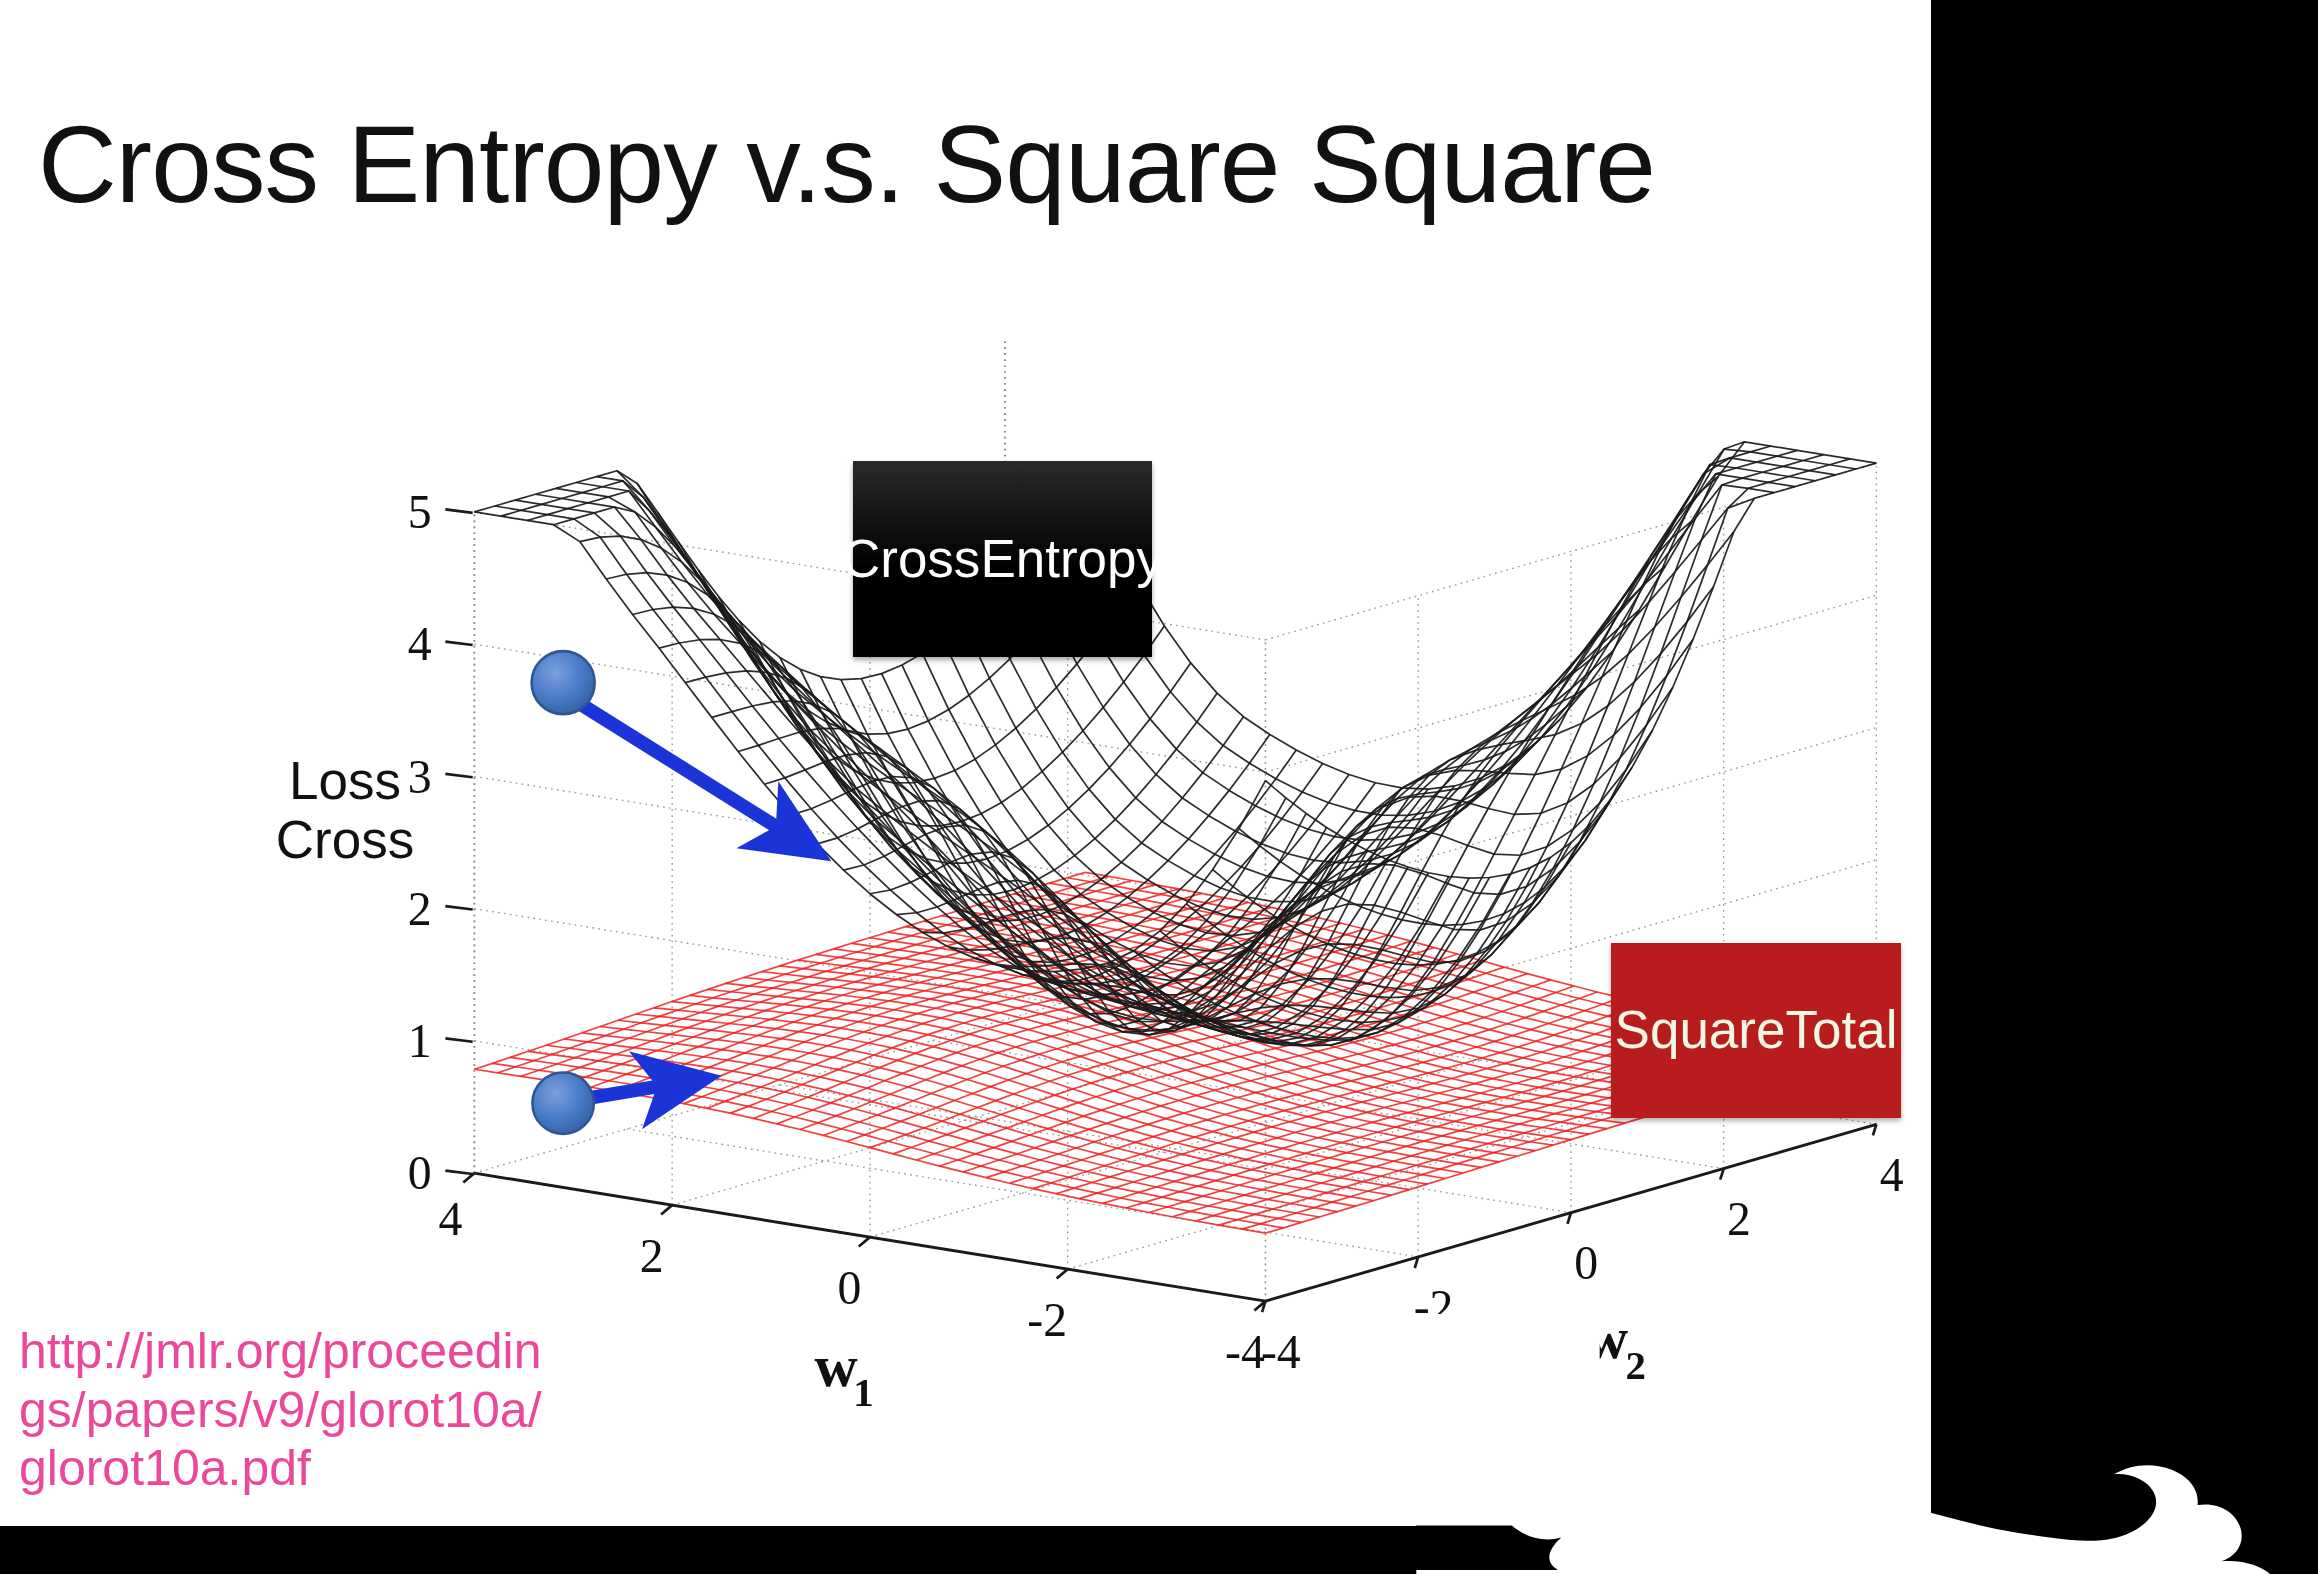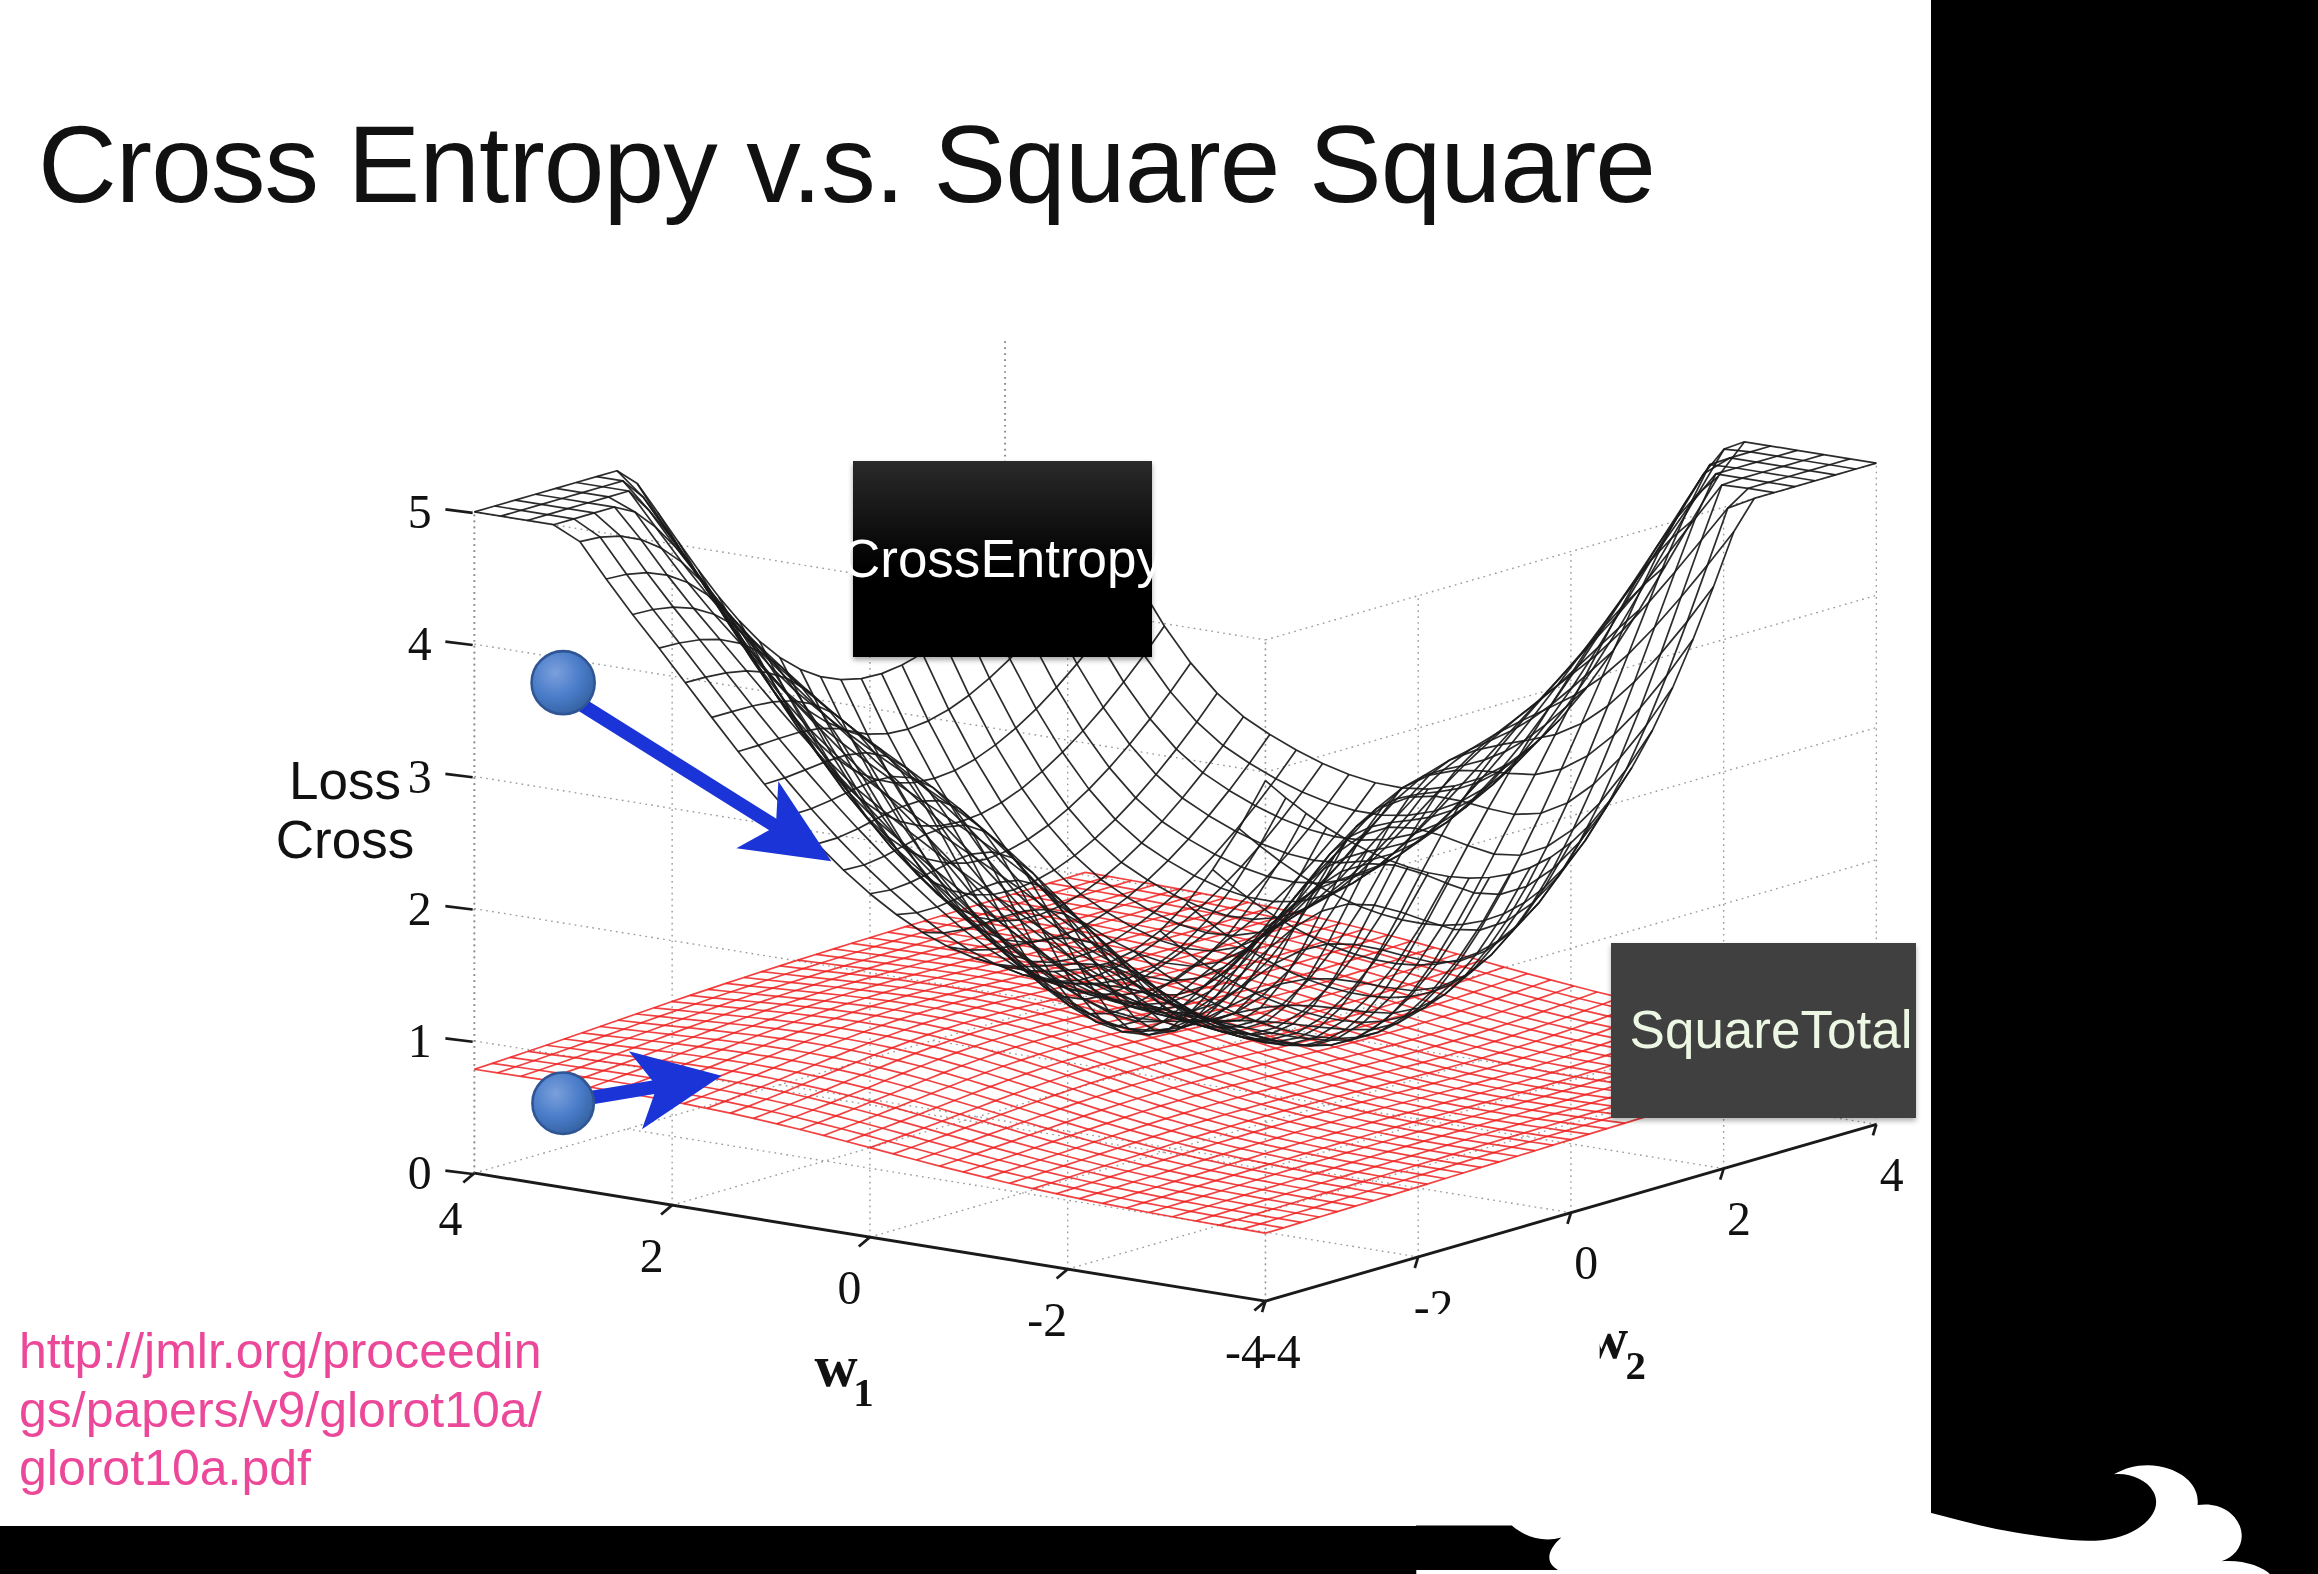--- a/index.html
+++ b/index.html
@@ -40,23 +40,22 @@
     font-size:53px;line-height:1.18;
     font-family:"Liberation Sans", sans-serif;
   }
   #callout-cross{
     left:853px;top:461px;width:299px;height:196px;
     background:linear-gradient(180deg,#2a2a2a 0%,#000000 55%,#000000 100%);
     box-shadow:0 2.6px 5.1px rgba(0,0,0,.35);
   }
   #callout-square{
     left:1611px;top:943px;width:290px;height:175px;
-    background:#404040;
+    background:#b91c1c;
     box-shadow:0 2.6px 5.1px rgba(0,0,0,.3);
-    padding-left:15px;
   }
   #callout-square .ln{color:#ecf7e4;}
 
   #plot{position:absolute;left:0;top:0;width:2319px;height:1575px;}
   .ticklabel{font-family:"Liberation Serif", serif;font-size:56px;fill:#111;}
   .axname{font-family:"Liberation Serif", serif;font-size:70px;font-weight:bold;fill:#111;}
   .axsub{font-family:"Liberation Serif", serif;font-size:48px;font-weight:bold;fill:#111;}
 </style>
 </head>
 <body>

